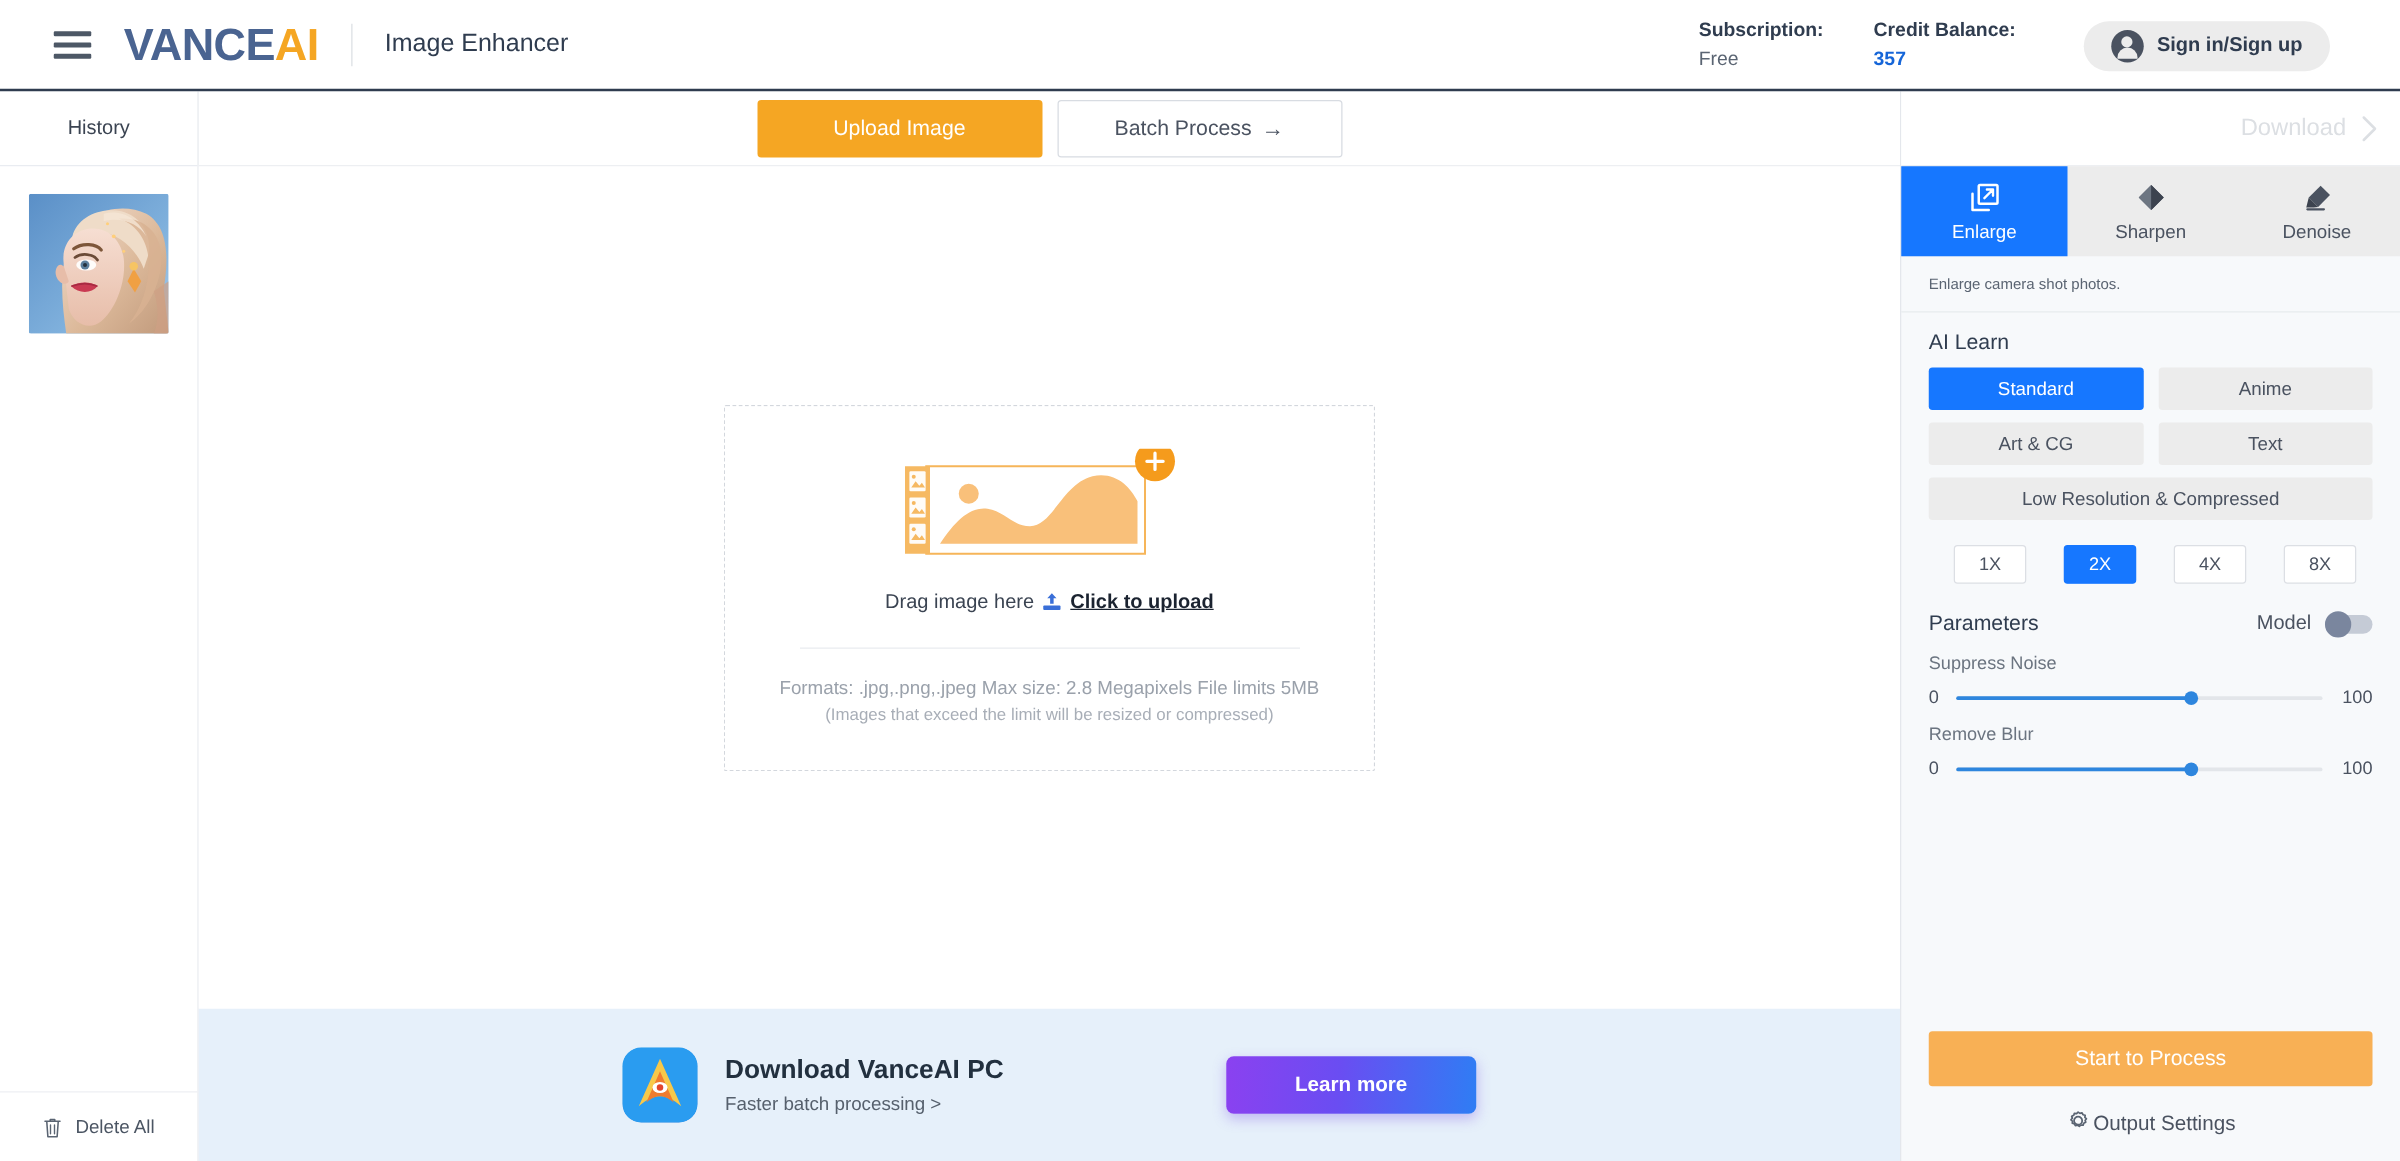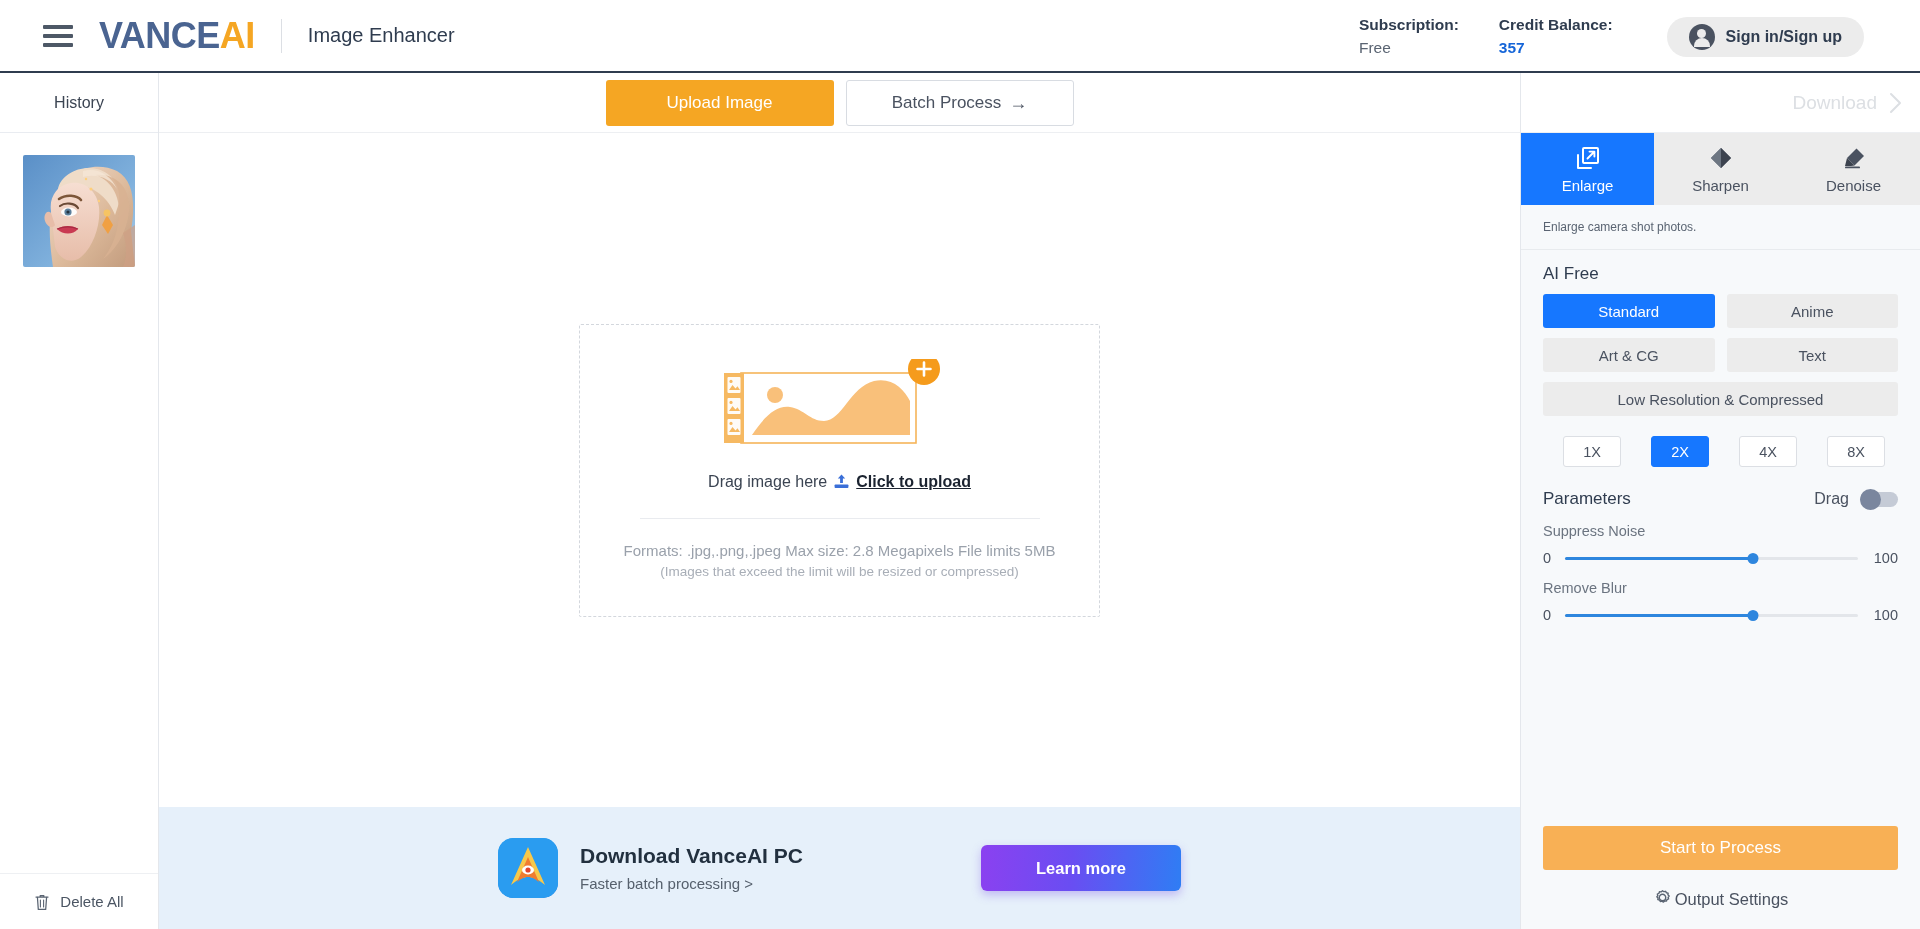--- a/index.html
+++ b/index.html
@@ -448,41 +448,41 @@
               <path d="M6 13 L13.5 20.5 L10 21 L4 21 Z" fill="#3c434f"></path>
               <rect x="4" y="21.5" width="15" height="1.8" rx="0.9" fill="#4a5260"></rect>
             </svg>
           </span>
           <span class="tab-label">Denoise</span>
         </div>
       </div>
 
       <div class="rp-desc">Enlarge camera shot photos.</div>
 
-      <div class="rp-section-title">AI Free</div>
+      <div class="rp-section-title">AI Learn</div>
 
       <div class="model-grid">
         <button class="model-btn half active">Standard</button>
         <button class="model-btn half">Anime</button>
         <button class="model-btn half">Art &amp; CG</button>
         <button class="model-btn half">Text</button>
         <button class="model-btn full">Low Resolution &amp; Compressed</button>
       </div>
 
       <div class="scale-row">
         <button class="scale-btn">1X</button>
         <button class="scale-btn active">2X</button>
         <button class="scale-btn">4X</button>
         <button class="scale-btn">8X</button>
       </div>
 
       <div class="params-head">
         <span class="params-title">Parameters</span>
         <span class="auto-wrap">
-          <span class="auto-label">Drag</span>
+          <span class="auto-label">Model</span>
           <span class="toggle">
             <span class="knob"></span>
           </span>
         </span>
       </div>
 
       <div class="slider-block">
         <div class="slider-label">Suppress Noise</div>
         <div class="slider-row">
           <span class="slider-end">0</span>

